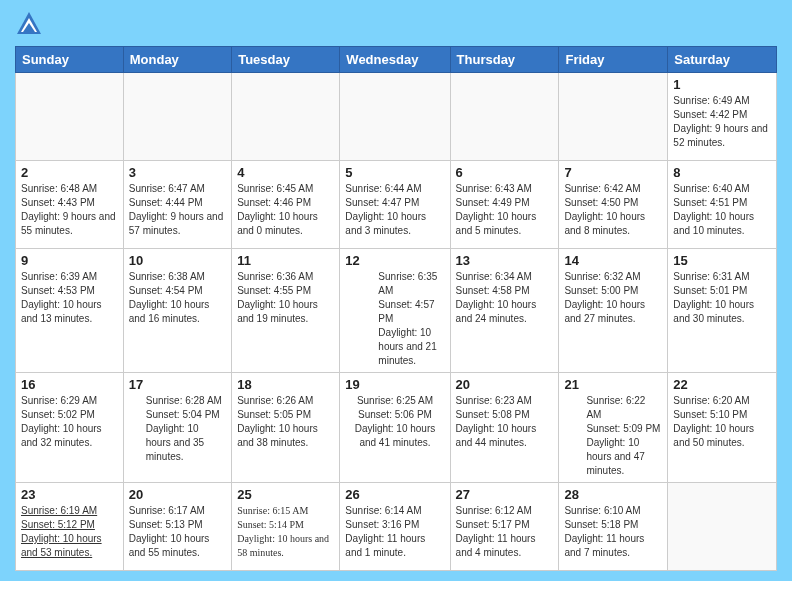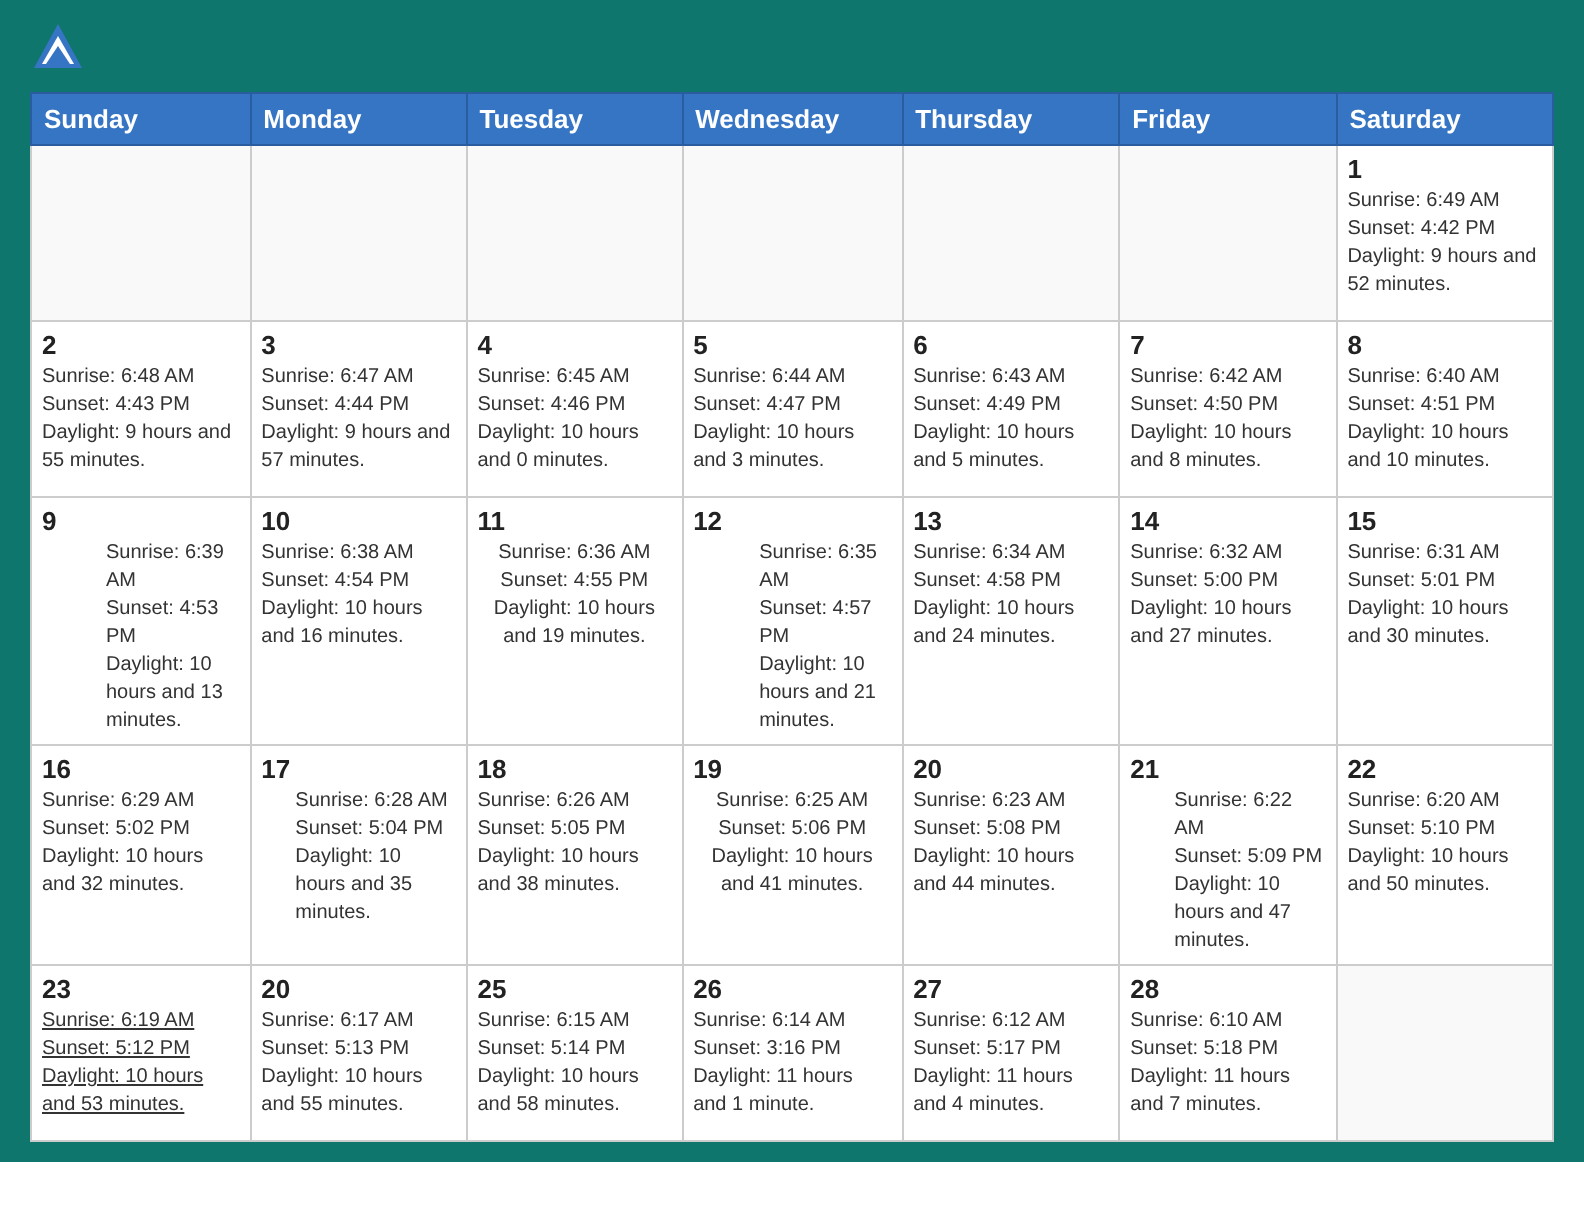--- a/index.html
+++ b/index.html
@@ -5,21 +5,21 @@
     * { box-sizing: border-box; margin: 0; padding: 0; }
     body {
       font-family: Arial, sans-serif;
       background: #fff;
       width: 792px;
       min-height: 612px;
       overflow: hidden;
     }
     .page {
       width: 792px;
-      background: #0f766e;
+      background: #7dd3fc;
       padding: 10px 15px 10px 15px;
     }
     .header {
       display: flex;
       justify-content: space-between;
       align-items: flex-start;
       margin-bottom: 8px;
     }
     .logo {
       display: flex;
@@ -191,33 +191,33 @@
           <td>
             <span class="day-num">8</span>
             <div class="day-info" style="white-space: pre-line;">Sunrise: 6:40 AM
 Sunset: 4:51 PM
 Daylight: 10 hours and 10 minutes.</div>
           </td>
         </tr>
         <tr class="week-row">
           <td>
             <span class="day-num">9</span>
-            <div class="day-info" style="white-space: pre-line; margin-left: 32px;">Sunrise: 6:39 AM
+            <div class="day-info" style="white-space: pre-line;">Sunrise: 6:39 AM
 Sunset: 4:53 PM
 Daylight: 10 hours and 13 minutes.</div>
           </td>
           <td>
             <span class="day-num">10</span>
             <div class="day-info" style="white-space: pre-line;">Sunrise: 6:38 AM
 Sunset: 4:54 PM
 Daylight: 10 hours and 16 minutes.</div>
           </td>
           <td>
             <span class="day-num">11</span>
-            <div class="day-info" style="white-space: pre-line; text-align: center;">Sunrise: 6:36 AM
+            <div class="day-info" style="white-space: pre-line;">Sunrise: 6:36 AM
 Sunset: 4:55 PM
 Daylight: 10 hours and 19 minutes.</div>
           </td>
           <td>
             <span class="day-num">12</span>
             <div class="day-info" style="white-space: pre-line; margin-left: 33px;">Sunrise: 6:35 AM
 Sunset: 4:57 PM
 Daylight: 10 hours and 21 minutes.</div>
           </td>
           <td>
@@ -291,21 +291,21 @@
 Daylight: 10 hours and 53 minutes.</div>
           </td>
           <td>
             <span class="day-num">20</span>
             <div class="day-info" style="white-space: pre-line;">Sunrise: 6:17 AM
 Sunset: 5:13 PM
 Daylight: 10 hours and 55 minutes.</div>
           </td>
           <td>
             <span class="day-num">25</span>
-            <div class="day-info" style="white-space: pre-line;">Sunrise: 6:15 AM
+            <div class="day-info" style="white-space: pre-line; font-family: Liberation Serif, serif;">Sunrise: 6:15 AM
 Sunset: 5:14 PM
 Daylight: 10 hours and 58 minutes.</div>
           </td>
           <td>
             <span class="day-num">26</span>
             <div class="day-info" style="white-space: pre-line;">Sunrise: 6:14 AM
 Sunset: 3:16 PM
 Daylight: 11 hours and 1 minute.</div>
           </td>
           <td>

